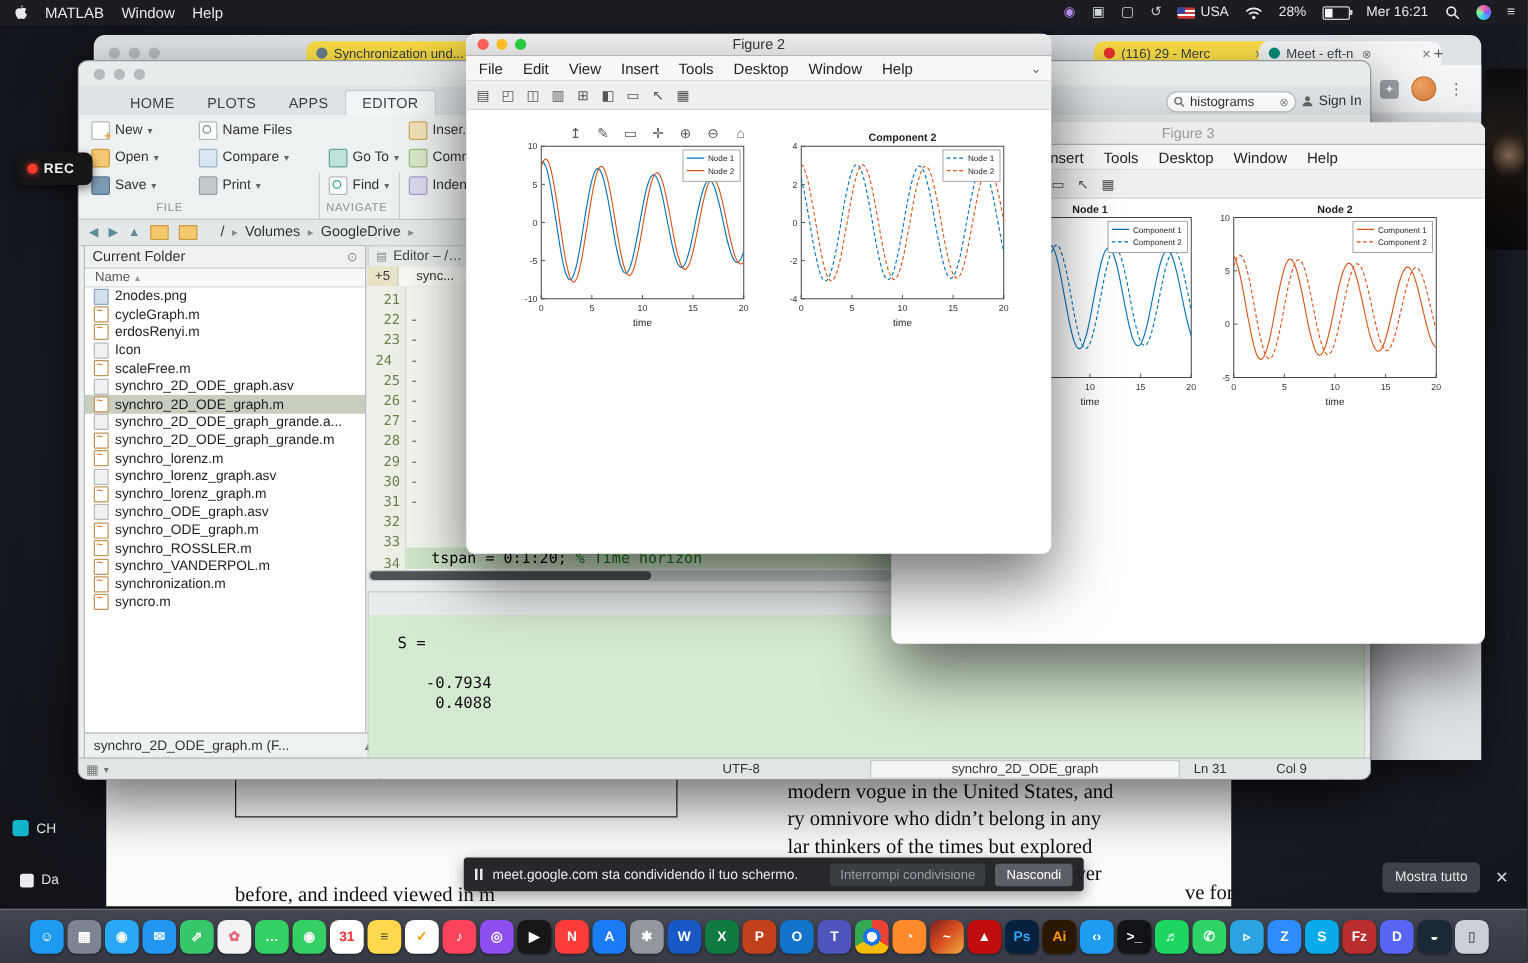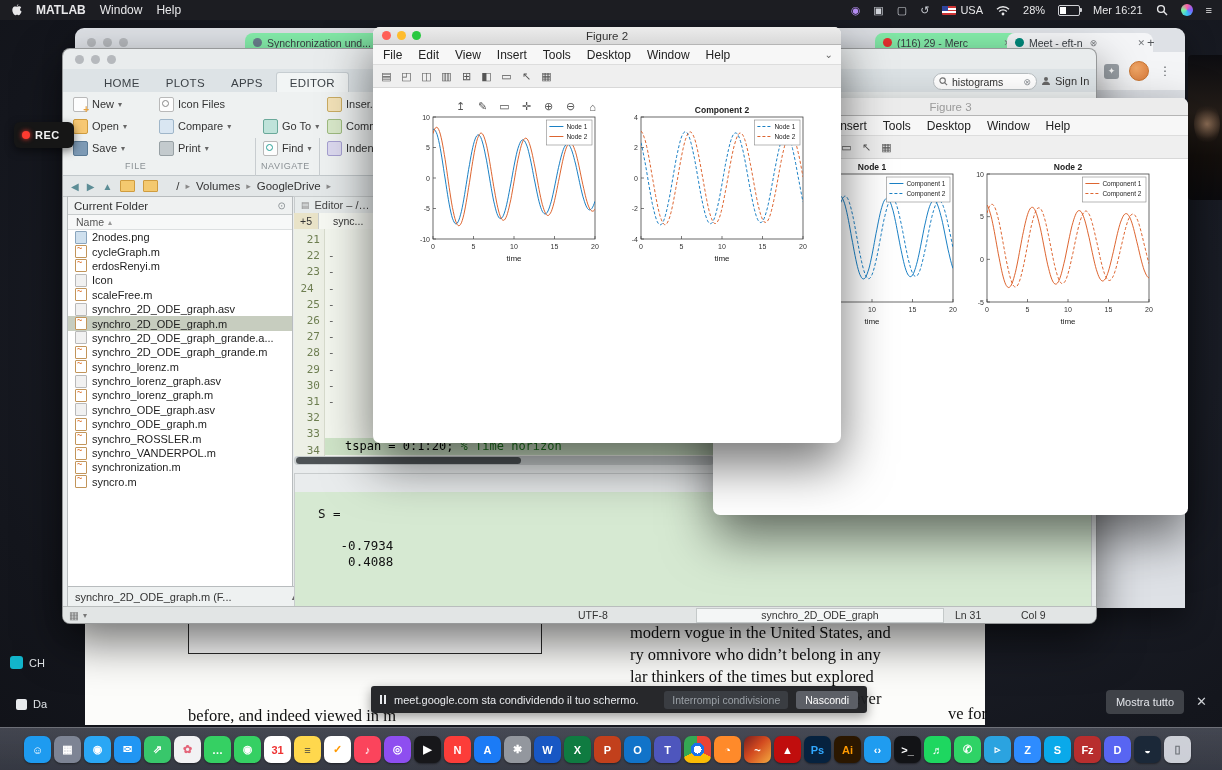--- a/index.html
+++ b/index.html
@@ -2,34 +2,34 @@
 <html><head>
 <meta charset="utf-8">
 <style>
   html,body{margin:0;padding:0;background:#000;}
   .screen{position:relative;width:1222px;height:770px;overflow:hidden;
     background:radial-gradient(1400px 900px at 58% 42%, #262b38 0%, #14161d 55%, #0a0b0f 100%);
     font-family:"Liberation Sans",sans-serif;-webkit-font-smoothing:antialiased;}
   
   .menubar{position:absolute;left:0;top:0;right:0;height:20px;background:#1c1d22;display:flex;align-items:center;
     color:#e8e8ea;font-size:12px;z-index:60;padding:0 10px;gap:14px;}
-  .menubar .appname{font-weight:bold;}
+  .menubar .appname{font-weight:normal;}
   .mb-right{margin-left:auto;display:flex;align-items:center;gap:13px;font-size:11px;}
   .mb-ico{font-size:11px;line-height:1;}
   .flag{width:14px;height:9px;background:linear-gradient(#c33 0 20%,#fff 20% 40%,#c33 40% 60%,#fff 60% 80%,#c33 80%);position:relative;border-radius:1px;}
   .flag::after{content:"";position:absolute;left:0;top:0;width:6px;height:5px;background:#30459c;}
   .batt{width:20px;height:9px;border:1px solid #cfd0d4;border-radius:2px;position:relative;}
   .batt::after{content:"";position:absolute;right:-3px;top:2px;width:2px;height:4px;background:#cfd0d4;border-radius:0 1px 1px 0;}
   .batt i{position:absolute;left:1px;top:1px;bottom:1px;width:28%;background:#fff;}
   .siri{width:12px;height:12px;border-radius:50%;background:conic-gradient(#ff5fa2,#7b61ff,#35c3f3,#7ef29d,#ff5fa2);}
   
   .browser{position:absolute;left:75px;top:28px;width:1110px;height:580px;background:#dee1e6;border-radius:9px 9px 0 0;z-index:2;box-shadow:0 12px 30px rgba(0,0,0,.45);}
   .b-lights{position:absolute;left:12px;top:10px;display:flex;gap:7px;}
   .dotg{width:9px;height:9px;border-radius:50%;background:#b6b9bd;}
-  .b-tab{position:absolute;top:5px;height:19px;border-radius:8px 8px 0 0;background:#86efac;display:flex;align-items:center;font-size:10.5px;color:#3b4045;padding:0 8px;gap:5px;white-space:nowrap;overflow:hidden;}
+  .b-tab{position:absolute;top:5px;height:19px;border-radius:8px 8px 0 0;background:#fde047;display:flex;align-items:center;font-size:10.5px;color:#3b4045;padding:0 8px;gap:5px;white-space:nowrap;overflow:hidden;}
   .b-tab .x{margin-left:auto;color:#76797d;font-size:9px;}
   .fav{width:9px;height:9px;border-radius:50%;flex:none;}
   .b-tab.active{background:#f4f5f7;}
   .b-plus{position:absolute;top:7px;font-size:13px;color:#55585c;}
   .b-toolbar{position:absolute;left:0;right:0;top:24px;height:38px;background:#f4f5f7;border-radius:0;}
   .b-right{position:absolute;right:14px;top:33px;display:flex;gap:10px;align-items:center;z-index:2;}
   .b-ext{width:15px;height:15px;border-radius:3px;background:#4285f4;color:#fff;font-size:9px;display:flex;align-items:center;justify-content:center;}
   .b-lab{width:15px;height:15px;border-radius:3px;background:#9aa0a6;color:#fff;font-size:9px;display:flex;align-items:center;justify-content:center;}
   .b-avatar{width:18px;height:18px;border-radius:50%;background:radial-gradient(circle at 35% 35%, #f0a868, #d97b3c);border:1px solid #c9742f;}
   .b-kebab{color:#5f6368;font-size:12px;}
@@ -256,21 +256,21 @@
           <span>Open</span>
           <span class="caret">▾</span>
         </div>
       <div class="tbtn" style="left:10px;top:47px;">
           <span class="ic ic-save"></span>
           <span>Save</span>
           <span class="caret">▾</span>
         </div>
       <div class="tbtn" style="left:96px;top:3px;">
           <span class="ic ic-ff"></span>
-          <span>Icon Files</span>
+          <span>Name Files</span>
         </div>
       <div class="tbtn" style="left:96px;top:25px;">
           <span class="ic ic-cmp"></span>
           <span>Compare</span>
           <span class="caret">▾</span>
         </div>
       <div class="tbtn" style="left:96px;top:47px;">
           <span class="ic ic-prt"></span>
           <span>Print</span>
           <span class="caret">▾</span>

